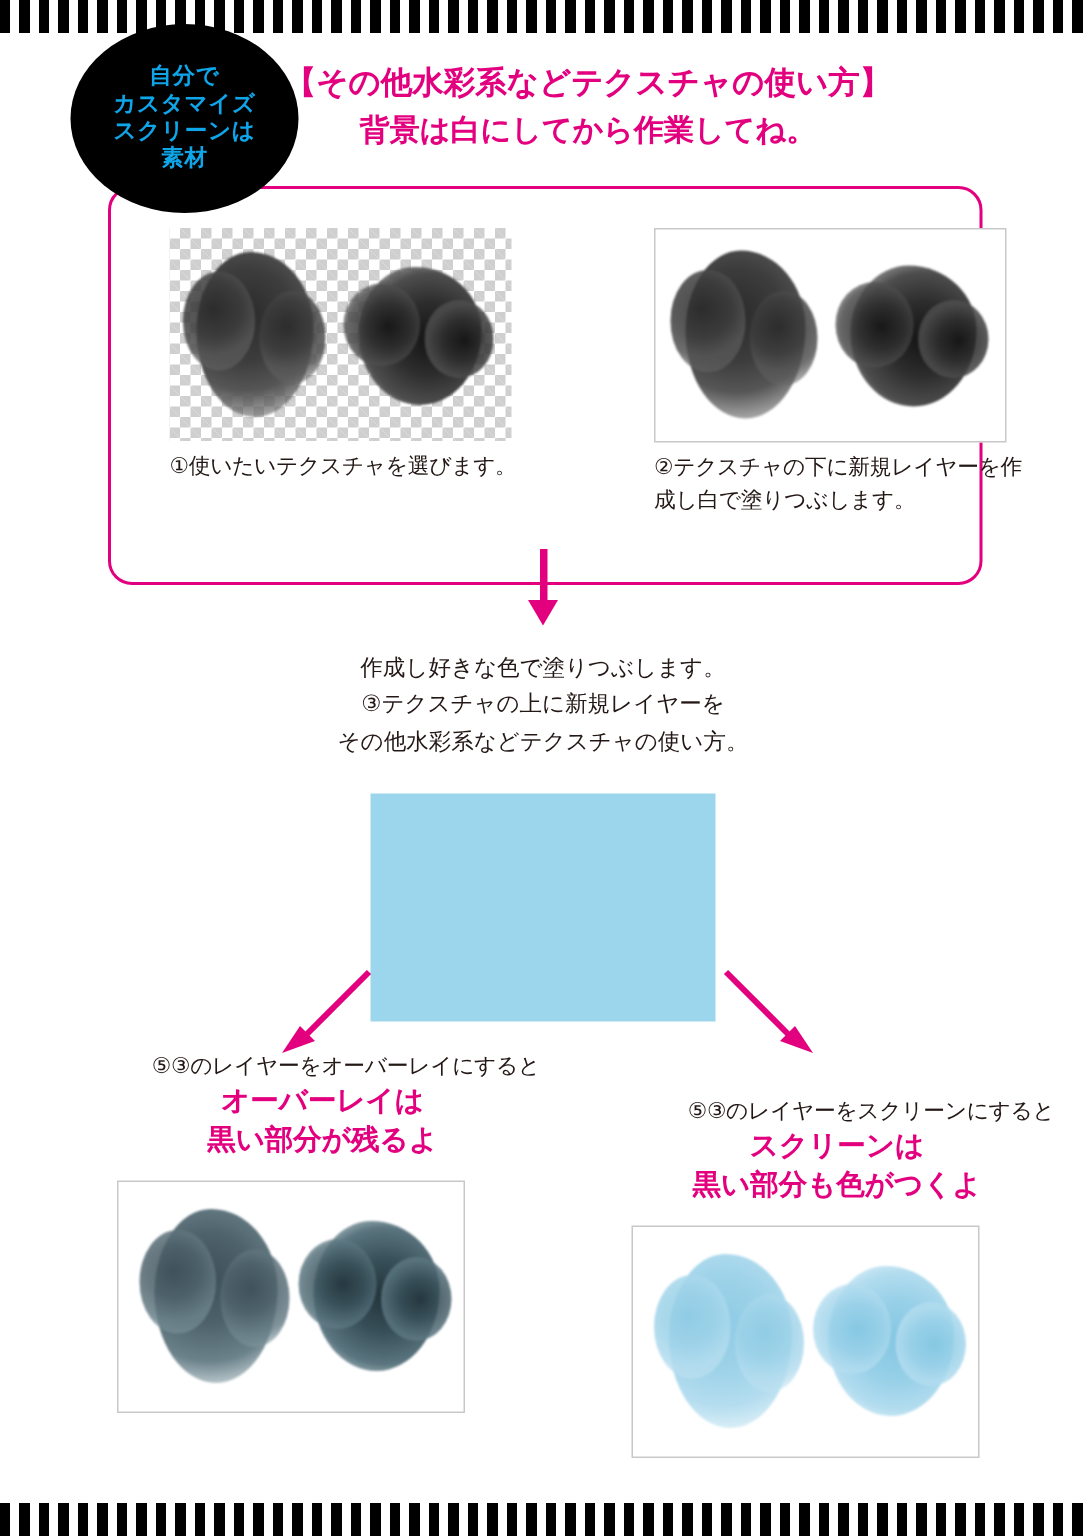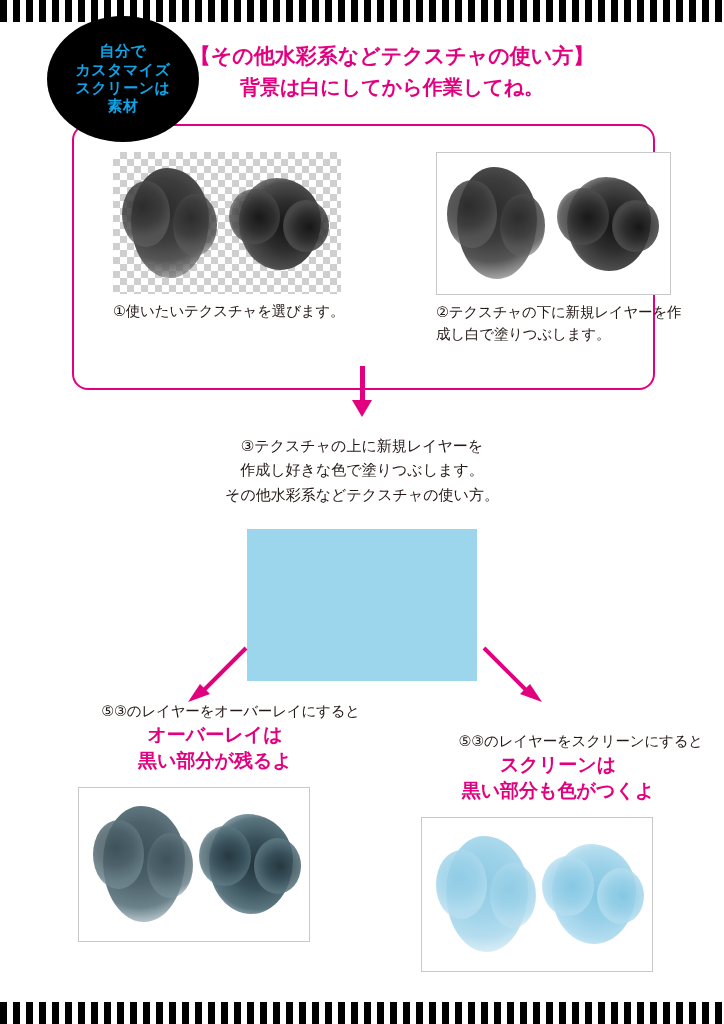--- a/index.html
+++ b/index.html
@@ -271,22 +271,22 @@
   </div>
   <div class="panel-caption">②テクスチャの下に新規レイヤーを作成し白で塗りつぶします。</div>
 </div>
 
 <div class="arrow-down">
   <div class="shaft"></div>
   <div class="head"></div>
 </div>
 
 <div class="mid-steps">
+  <div>作成し好きな色で塗りつぶします。</div>
   <div>③テクスチャの上に新規レイヤーを</div>
-  <div>作成し好きな色で塗りつぶします。</div>
   <div>その他水彩系などテクスチャの使い方。</div>
 </div>
 
 <div class="blue-rect"></div>
 
 <div class="diag" id="diag-left">
   <svg width="66" height="58" viewBox="0 0 66 58">
     <line x1="60" y1="2" x2="18" y2="44" stroke="#e3007f" stroke-width="4"></line>
     <polygon points="2,56 24,48 14,38" fill="#e3007f"></polygon>
   </svg>

